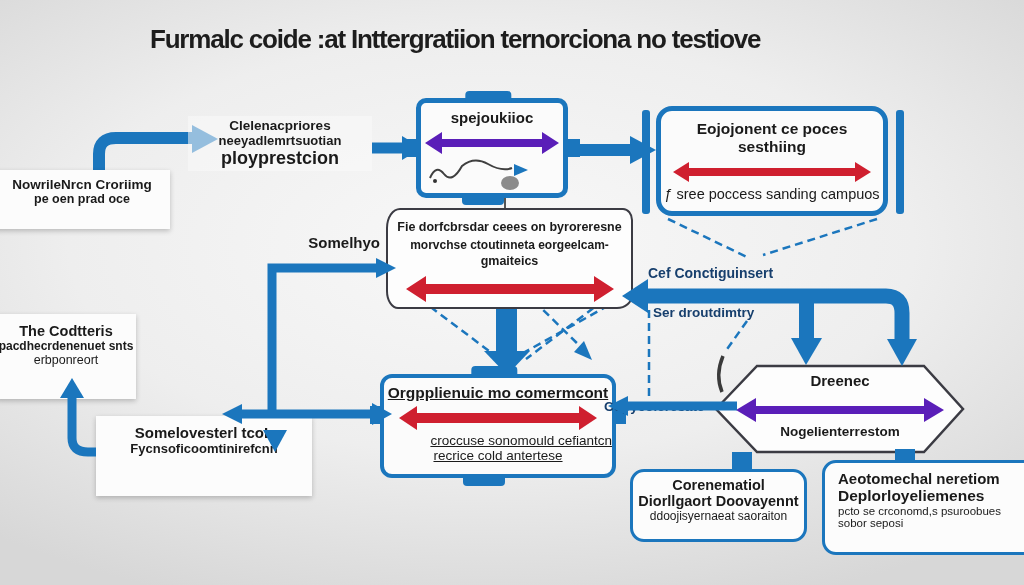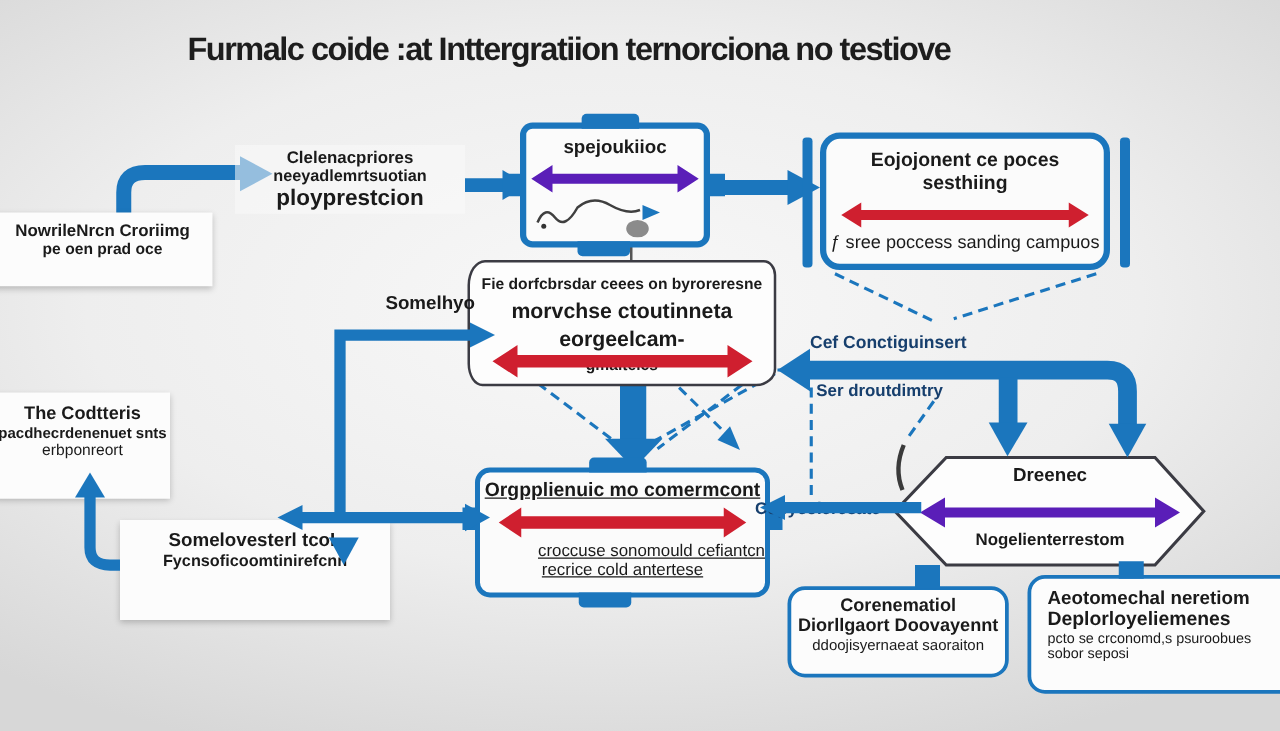--- a/index.html
+++ b/index.html
@@ -10,21 +10,21 @@
   }
   .abs{position:absolute;}
   svg{display:block;}
   .wires{position:absolute;inset:0;z-index:1;}
   .overlay{position:absolute;inset:0;z-index:3;pointer-events:none;}
   .node{z-index:2;}
   .box-plain{background:#fcfcfc;box-shadow:0 2px 5px rgba(0,0,0,.22);text-align:center;}
   .box-blue{background:#fbfbfb;border:5px solid #1b76bd;border-radius:10px;text-align:center;}
   .box-blue-thin{background:#fcfcfc;border:3.5px solid #1b76bd;border-radius:14px;text-align:center;}
   .box-dark{background:#fdfdfd;border:2.5px solid #3b3b43;
-    border-radius:14px 10px 16px 12px / 20px 12px 14px 18px;text-align:center;}
+    border-radius:14px 10px 16px 12px / 20px 12px 14px 18px;text-align:center;margin-left:12px;}
   .tabbed::before{content:"";position:absolute;top:-12px;left:50%;transform:translateX(-58%);
     width:46px;height:12px;background:#1b76bd;border-radius:4px 4px 0 0;}
   .tabbed::after{content:"";position:absolute;bottom:-12px;left:44%;transform:translateX(-50%);
     width:42px;height:12px;background:#1b76bd;border-radius:0 0 4px 4px;}
   .b{font-weight:bold;}
   .navy{color:#173f6d;font-weight:bold;}
   .ctr{text-align:center;}
   .title{font-size:26px;font-weight:bold;letter-spacing:-1.2px;color:#1d1d1d;white-space:nowrap;}
   .ln{display:block;}
 </style>
@@ -115,21 +115,21 @@
   <div class="abs node box-blue" style="left:656px;top:106px;width:222px;height:100px;border-radius:16px;">
     <div class="b" style="font-size:15.5px;margin-top:9px;">Eojojonent ce poces sesthiing</div>
     <svg width="204" height="24" style="margin:4px auto 2px;">
       <polygon points="3,12 19,2 19,8 185,8 185,2 201,12 185,22 185,16 19,16 19,22" fill="#cf1f2f"></polygon>
     </svg>
     <div style="font-size:14.5px;">ƒ sree poccess sanding campuos</div>
   </div>
 
   <div class="abs node box-dark" style="left:374px;top:208px;width:243px;height:97px;">
     <div class="b" style="font-size:12.5px;margin-top:9px;line-height:1.4;">Fie dorfcbrsdar ceees on byroreresne</div>
-    <div class="b" style="font-size:17px;line-height:1.4;">morvchse ctoutinneta eorgeelcam-</div>
+    <div class="b" style="font-size:12px;line-height:1.4;">morvchse ctoutinneta eorgeelcam-</div>
     <div class="b" style="font-size:12.5px;line-height:1.4;">gmaiteics</div>
     <svg width="216" height="30" style="position:absolute;left:50%;transform:translateX(-50%);bottom:3px;">
       <polygon points="4,15 24,2 24,10 192,10 192,2 212,15 192,28 192,20 24,20 24,28" fill="#cf1f2f"></polygon>
     </svg>
   </div>
 
   <div class="abs node b" style="left:268px;top:234px;width:112px;font-size:15px;text-align:right;">Somelhyo</div>
 
   <div class="abs node box-plain" style="left:-4px;top:314px;width:140px;height:76px;padding-top:9px;">
     <span class="ln b" style="font-size:14.5px;">The Codtteris</span>

